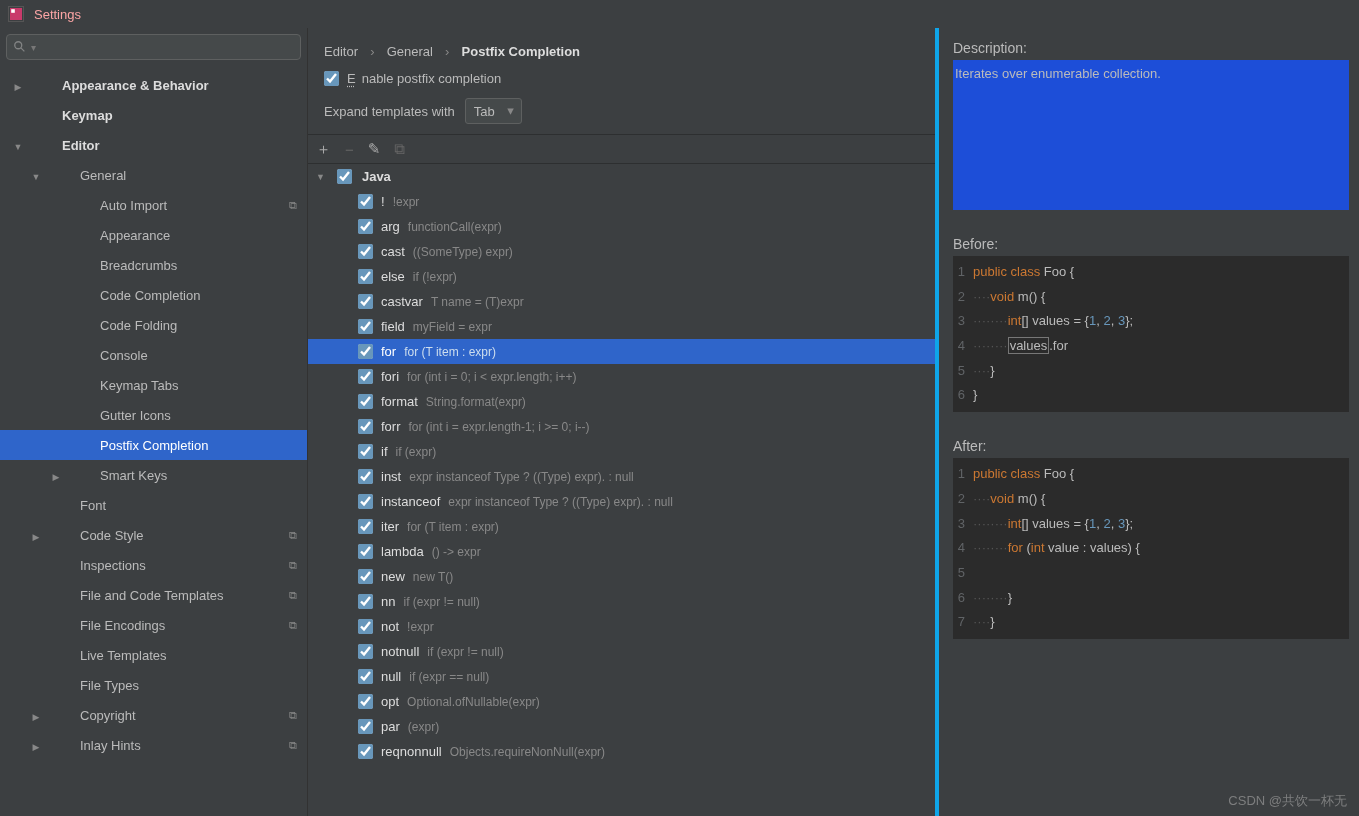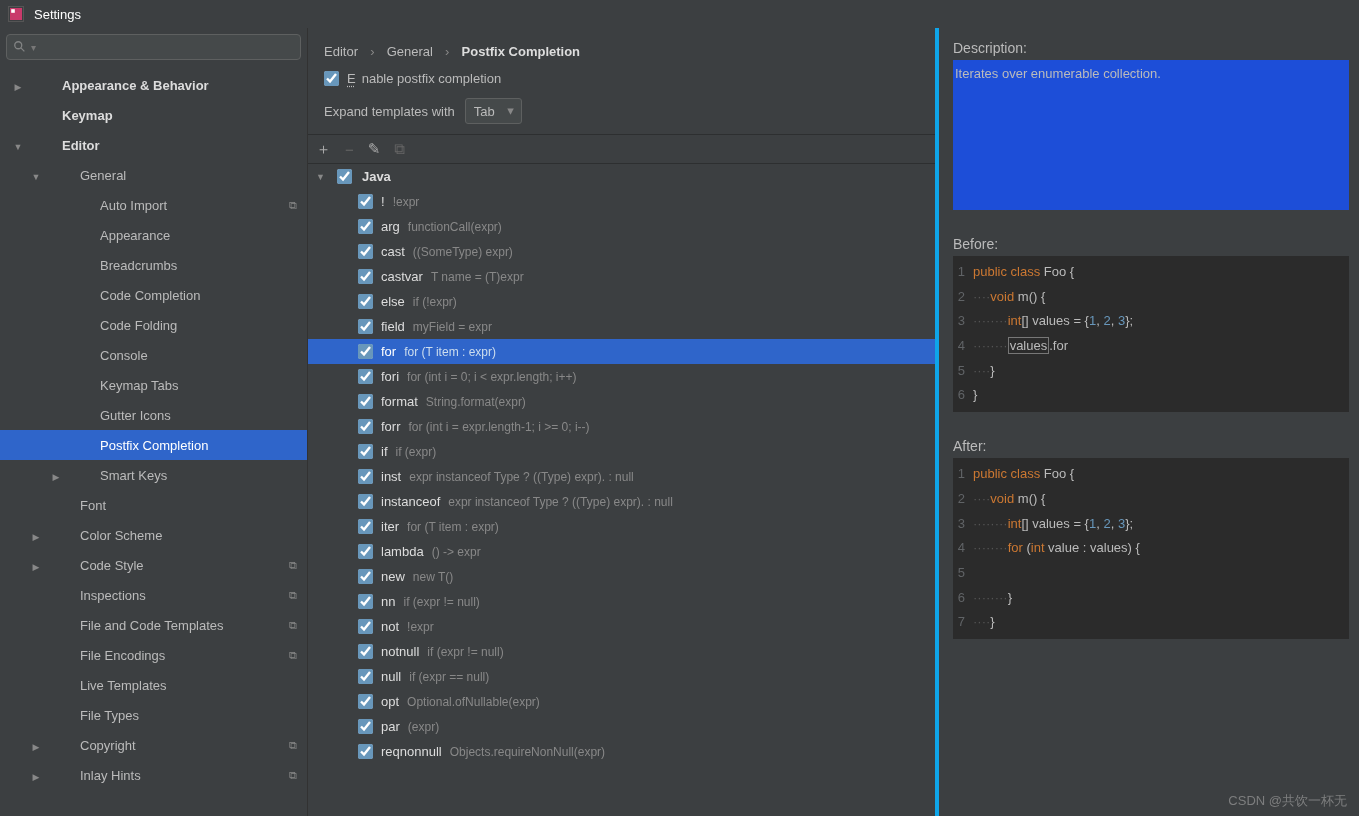--- a/index.html
+++ b/index.html
@@ -1,21 +1,21 @@
 <!DOCTYPE html>
 <html><head>
 <meta charset="utf-8">
 <style>
 * { margin:0; padding:0; box-sizing:border-box; font-family:"Segoe UI",Arial,sans-serif; font-size:13px; }
 body { background:#3c3f41; color:#bbb; width:1359px; height:816px; overflow:hidden; }
 .win { display:flex; flex-direction:column; height:100%; }
 .titlebar { display:flex; align-items:center; padding:4px 8px; background:#3c3f41; height:28px; }
 .titlebar .logo { width:16px; height:16px; background:#3c3f41; border:1px solid #555; margin-right:10px; display:flex; align-items:center; justify-content:center;}
 .titlebar .logo svg{width:12px;height:12px}
-.titlebar .title { color:#ffffff; font-size:13px;text-align:right; }
+.titlebar .title { color:#fca5a5; font-size:13px;text-align:right; }
 .body { display:flex; flex:1; overflow:hidden; }
 .sidebar { width:308px; background:#3c3f41; border-right:1px solid #323232; display:flex; flex-direction:column; }
 .search-wrap { padding:6px 6px 8px 6px; }
 .search { display:flex; align-items:center; background:#45494a; border:1px solid #5e6060; border-radius:4px; height:26px; padding:0 6px; }
 .search svg{width:14px;height:14px;opacity:.6;margin-right:4px}
 .tree { flex:1; overflow:auto; padding-top:2px; }
 .tnode { display:flex; align-items:center; height:30px; cursor:pointer; color:#bbb;gap:36px; }
 .tnode.sel { background:#2f65ca; color:#fff; }
 .tnode .arrow { width:16px; text-align:center; color:#888;}
 .tnode .arrow.open::before{content:"▼";font-size:9px}
@@ -144,24 +144,20 @@
           <div class="tnode ind2">
             <span class="arrow closed"></span>
             <span class="lbl">Smart Keys</span>
           </div>
           <div class="tnode ind1">
             <span class="arrow none"></span>
             <span class="lbl">Font</span>
           </div>
           <div class="tnode ind1">
             <span class="arrow closed"></span>
-            <span class="lbl">Color Scheme</span>
-          </div>
-          <div class="tnode ind1">
-            <span class="arrow closed"></span>
             <span class="lbl">Code Style</span>
             <span class="cfg">⧉</span>
           </div>
           <div class="tnode ind1">
             <span class="arrow none"></span>
             <span class="lbl">Inspections</span>
             <span class="cfg">⧉</span>
           </div>
           <div class="tnode ind1">
             <span class="arrow none"></span>
@@ -237,27 +233,27 @@
               <span class="key">arg</span>
               <span class="desc">functionCall(expr)</span>
             </div>
             <div class="litem">
               <input type="checkbox" checked="" style="">
               <span class="key">cast</span>
               <span class="desc">((SomeType) expr)</span>
             </div>
             <div class="litem">
               <input type="checkbox" checked="" style="">
+              <span class="key">else</span>
+              <span class="desc">if (!expr)</span>
+            </div>
+            <div class="litem">
+              <input type="checkbox" checked="" style="">
               <span class="key">castvar</span>
               <span class="desc">T name = (T)expr</span>
-            </div>
-            <div class="litem">
-              <input type="checkbox" checked="" style="">
-              <span class="key">else</span>
-              <span class="desc">if (!expr)</span>
             </div>
             <div class="litem">
               <input type="checkbox" checked="" style="">
               <span class="key">field</span>
               <span class="desc">myField = expr</span>
             </div>
             <div class="litem sel">
               <input type="checkbox" checked="" style="">
               <span class="key">for</span>
               <span class="desc">for (T item : expr)</span>

